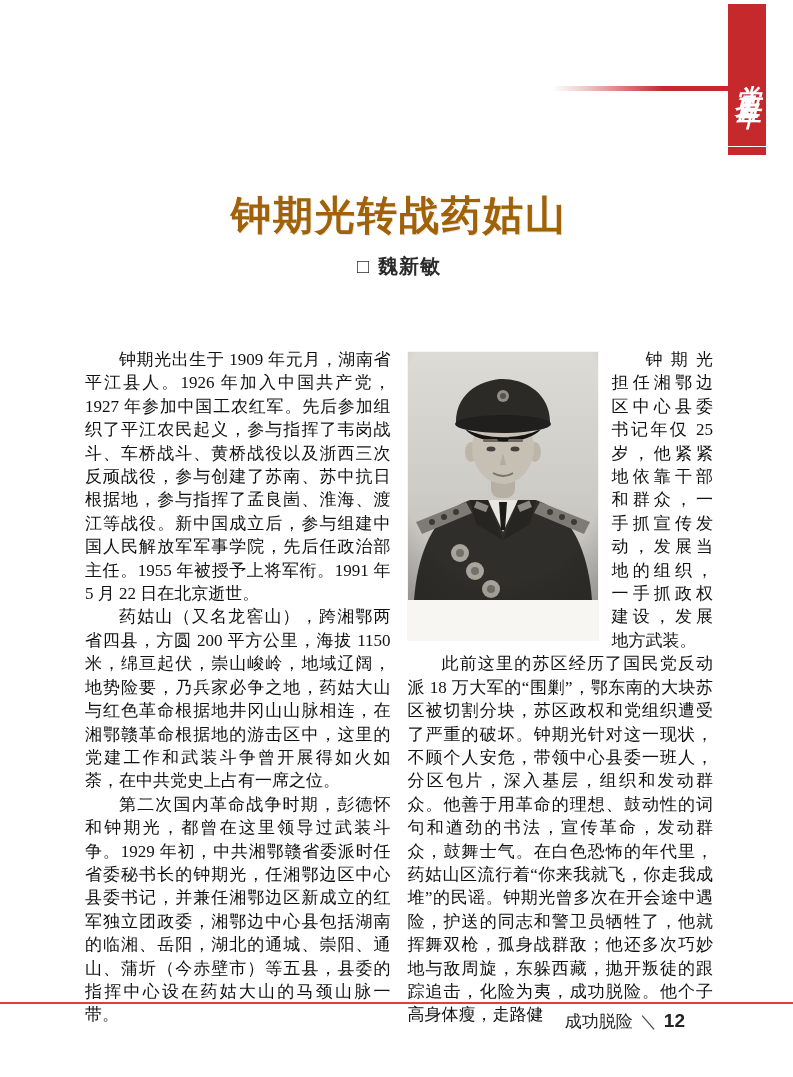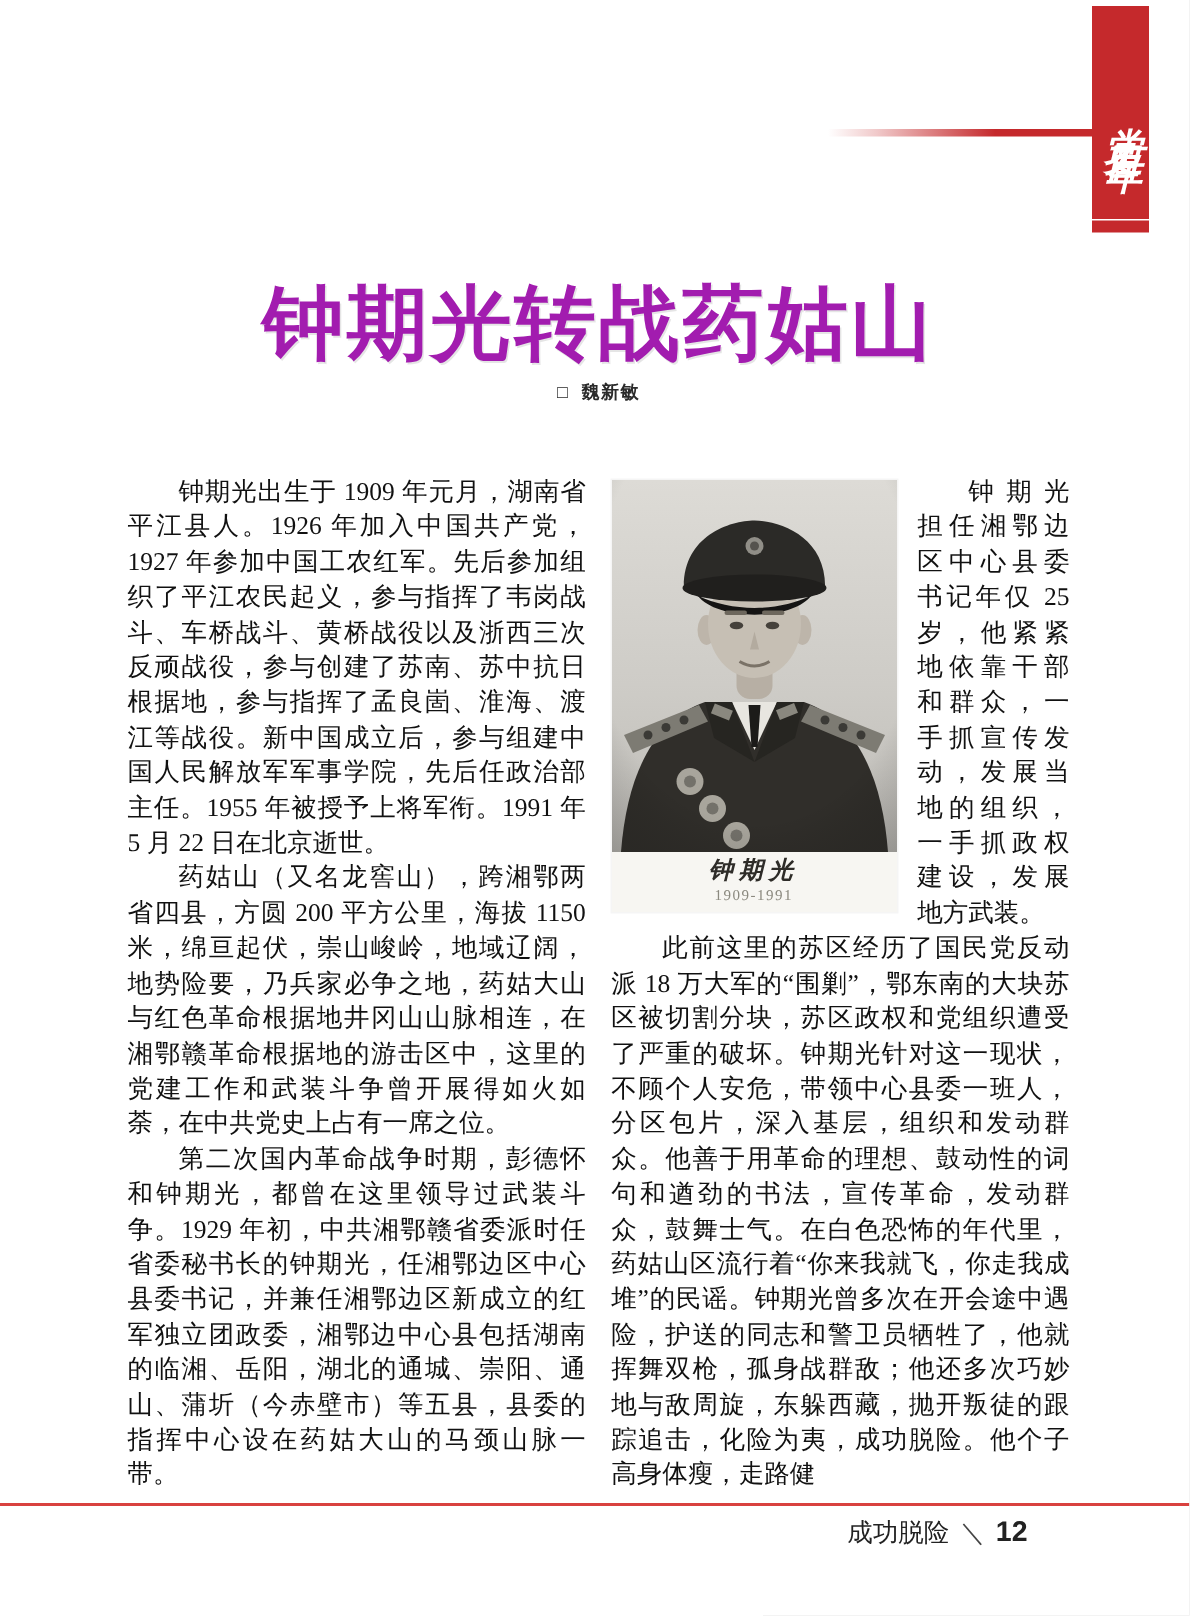--- a/index.html
+++ b/index.html
@@ -10,29 +10,29 @@
   .hrule{position:absolute;top:86px;left:552px;width:180px;height:5px;
          background:linear-gradient(to right, rgba(197,41,44,0), rgba(197,41,44,.25) 18%, #c5292c 62%);}
   .banner{position:absolute;top:4px;left:728px;width:38px;height:142px;background:#c5292c;
           color:#ffffff;writing-mode:vertical-rl;text-orientation:upright;
           font-weight:700;font-style:italic;font-size:25px;letter-spacing:7px;
           line-height:38px;text-align:center;padding-top:6px;box-sizing:border-box;}
   .banner-underline{position:absolute;top:147px;left:728px;width:38px;height:8px;background:#c5292c;}
 
   
   .title{position:absolute;top:184px;left:85px;width:628px;margin:0;text-align:center;
-         font-size:54px;font-weight:700;letter-spacing:2px;line-height:64px;color:#a21caf;
+         font-size:40px;font-weight:700;letter-spacing:2px;line-height:64px;color:#a16207;
          text-shadow:1px 1px 0 rgba(0,0,0,0.10);}
   .byline{position:absolute;top:253px;left:85px;width:628px;text-align:center;
           font-family:"Liberation Sans","DejaVu Sans",sans-serif;font-weight:600;
-          font-size:12px;color:#2a2a2a;letter-spacing:1px;}
+          font-size:20px;color:#2a2a2a;letter-spacing:1px;}
   .byline .marker{font-weight:400;margin-right:8px;}
 
   
-  .columns{position:absolute;top:316px;left:85px;width:628px;display:flex;gap:17px;align-items:flex-end;}
+  .columns{position:absolute;top:348px;left:85px;width:628px;display:flex;gap:17px;align-items:flex-end;}
   .col{width:306px;}
   .col p{margin:0;text-indent:2em;font-size:17px;line-height:23.4px;text-align:justify;
          color:#111111;}
 
   
   .photo-card{float:left;width:190px;height:288px;margin:4px 14px 10px 0;background:#f7f6f2;
               box-shadow:0 0 0 1px rgba(0,0,0,0.04);}
   .photo-card svg{display:block;}
   .photo-caption{height:40px;text-align:center;}
   .photo-caption .sig{font-size:16px;font-weight:700;font-style:italic;letter-spacing:4px;
@@ -125,24 +125,20 @@
           <rect x="110" y="151" width="13" height="7" fill="#8a887f" transform="rotate(-22 116 154)"></rect>
 
           <circle cx="52" cy="201" r="9" fill="#a8a59c"></circle>
             <circle cx="52" cy="201" r="4" fill="#73716a"></circle>
           <circle cx="67" cy="219" r="9" fill="#a8a59c"></circle>
             <circle cx="67" cy="219" r="4" fill="#73716a"></circle>
           <circle cx="83" cy="237" r="9" fill="#a8a59c"></circle>
             <circle cx="83" cy="237" r="4" fill="#73716a"></circle>
           <rect width="190" height="248" fill="url(#vig)"></rect>
         </svg>
-        <figcaption class="photo-caption">
-          <div class="sig">钟期光</div>
-          <div class="years">1909-1991</div>
-        </figcaption>
       </figure>
       <p>钟期光担任湘鄂边区中心县委书记年仅 25 岁，他紧紧地依靠干部和群众，一手抓宣传发动，发展当地的组织，一手抓政权建设，发展地方武装。</p>
       <p>此前这里的苏区经历了国民党反动派 18 万大军的“围剿”，鄂东南的大块苏区被切割分块，苏区政权和党组织遭受了严重的破坏。钟期光针对这一现状，不顾个人安危，带领中心县委一班人，分区包片，深入基层，组织和发动群众。他善于用革命的理想、鼓动性的词句和遒劲的书法，宣传革命，发动群众，鼓舞士气。在白色恐怖的年代里，药姑山区流行着“你来我就飞，你走我成堆”的民谣。钟期光曾多次在开会途中遇险，护送的同志和警卫员牺牲了，他就挥舞双枪，孤身战群敌；他还多次巧妙地与敌周旋，东躲西藏，抛开叛徒的跟踪追击，化险为夷，成功脱险。他个子高身体瘦，走路健</p>
     </div>
 
   </div>
 
   <div class="footer-rule"></div>
   <div class="footer">
     <span>成功脱险</span><span class="sep">＼</span><span class="pagenum">12</span>

